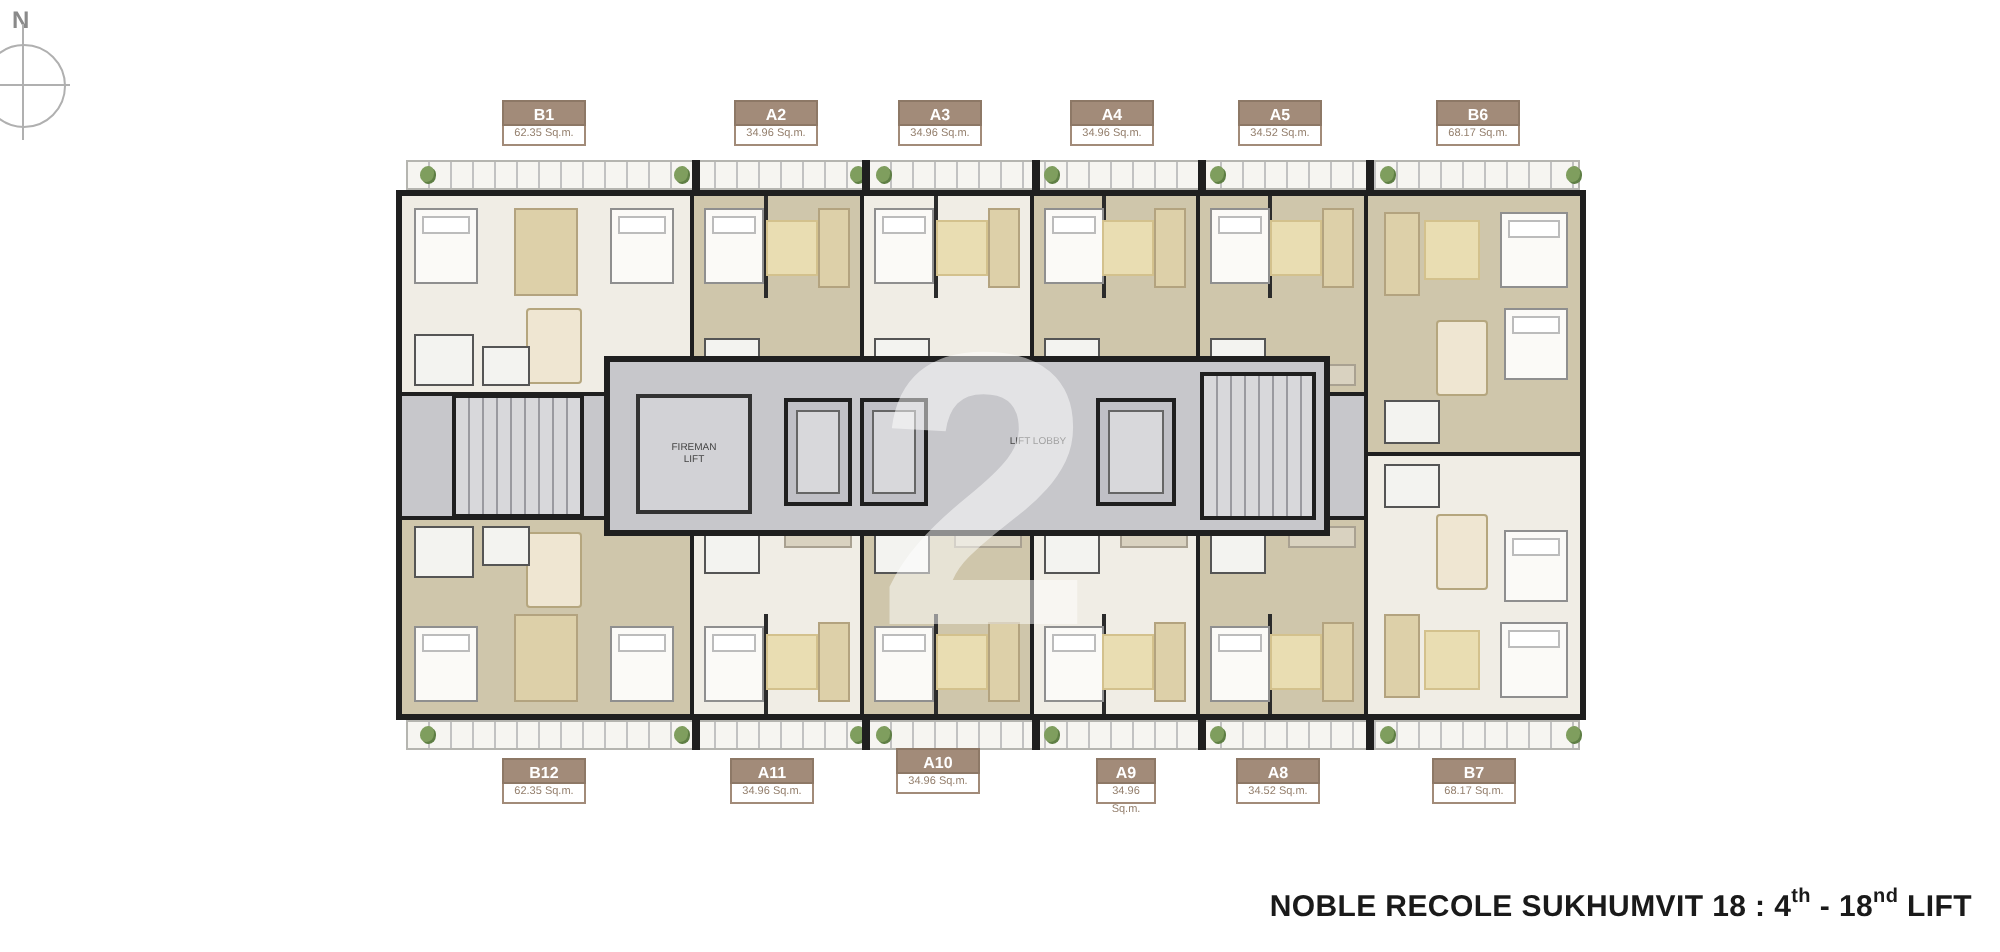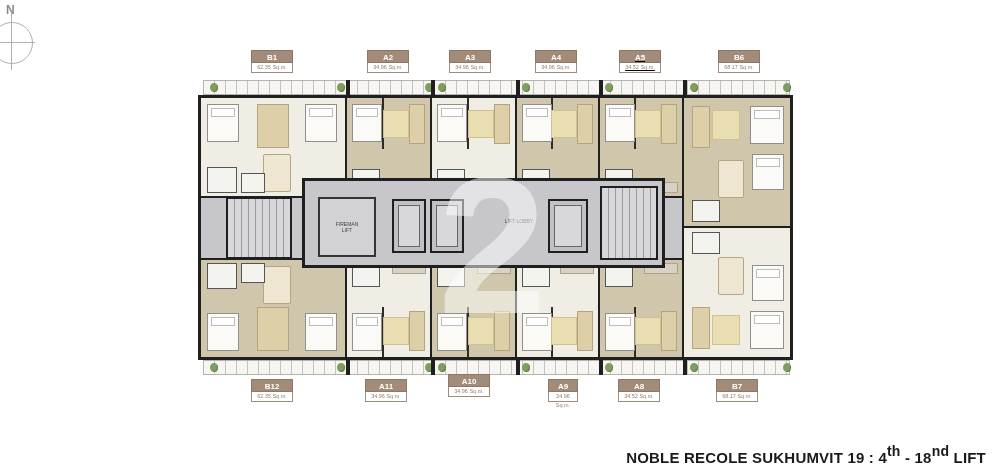--- a/index.html
+++ b/index.html
@@ -64,21 +64,21 @@
 
   
   .unit-label{width:42px;z-index:40;text-align:center;}
   .unit-label .code{height:13px;background:var(--label_brown);color:#fff;font-size:8px;font-weight:bold;
     line-height:13px;border:1px solid #8d7866;box-sizing:border-box;}
   .unit-label .area{height:10px;background:#fff;border:1px solid var(--label_brown);border-top:none;
     color:var(--area_text);font-size:5.5px;line-height:9px;box-sizing:border-box;}
 
   
   #footer-title{right:14px;top:444px;font-size:15px;font-weight:bold;color:var(--title);letter-spacing:0.2px;white-space:nowrap;}
-  #footer-title sup{font-size:14px;position:relative;top:-1px;}
+  #footer-title sup{font-size:10px;position:relative;top:-1px;}
 </style>
 </head>
 <body>
 
 <div class="abs" id="compass">
   <span class="n">N</span>
   <div class="circle"></div>
   <div class="vline"></div>
   <div class="hline"></div>
 </div>
@@ -236,21 +236,21 @@
   <div class="area">34.96 Sq.m.</div>
 </div>
 <div class="abs unit-label" style="left:449px;top:50px;">
   <div class="code">A3</div>
   <div class="area">34.96 Sq.m.</div>
 </div>
 <div class="abs unit-label" style="left:535px;top:50px;">
   <div class="code">A4</div>
   <div class="area">34.96 Sq.m.</div>
 </div>
-<div class="abs unit-label" style="left:619px;top:50px;text-decoration:underline;">
+<div class="abs unit-label" style="left:619px;top:50px;">
   <div class="code">A5</div>
   <div class="area">34.52 Sq.m.</div>
 </div>
 <div class="abs unit-label" style="left:718px;top:50px;">
   <div class="code">B6</div>
   <div class="area">68.17 Sq.m.</div>
 </div>
 
 <div class="abs unit-label" style="left:251px;top:379px;">
   <div class="code">B12</div>
@@ -271,16 +271,16 @@
 <div class="abs unit-label" style="left:618px;top:379px;">
   <div class="code">A8</div>
   <div class="area">34.52 Sq.m.</div>
 </div>
 <div class="abs unit-label" style="left:716px;top:379px;">
   <div class="code">B7</div>
   <div class="area">68.17 Sq.m.</div>
 </div>
 
 <div class="abs" id="footer-title">
-  <span>NOBLE RECOLE SUKHUMVIT 19 : 4</span><sup>th</sup>
+  <span>NOBLE RECOLE SUKHUMVIT 18 : 4</span><sup>th</sup>
   <span>- 18</span><sup>nd</sup>
   <span>LIFT</span>
 </div>
 
 </body></html>

